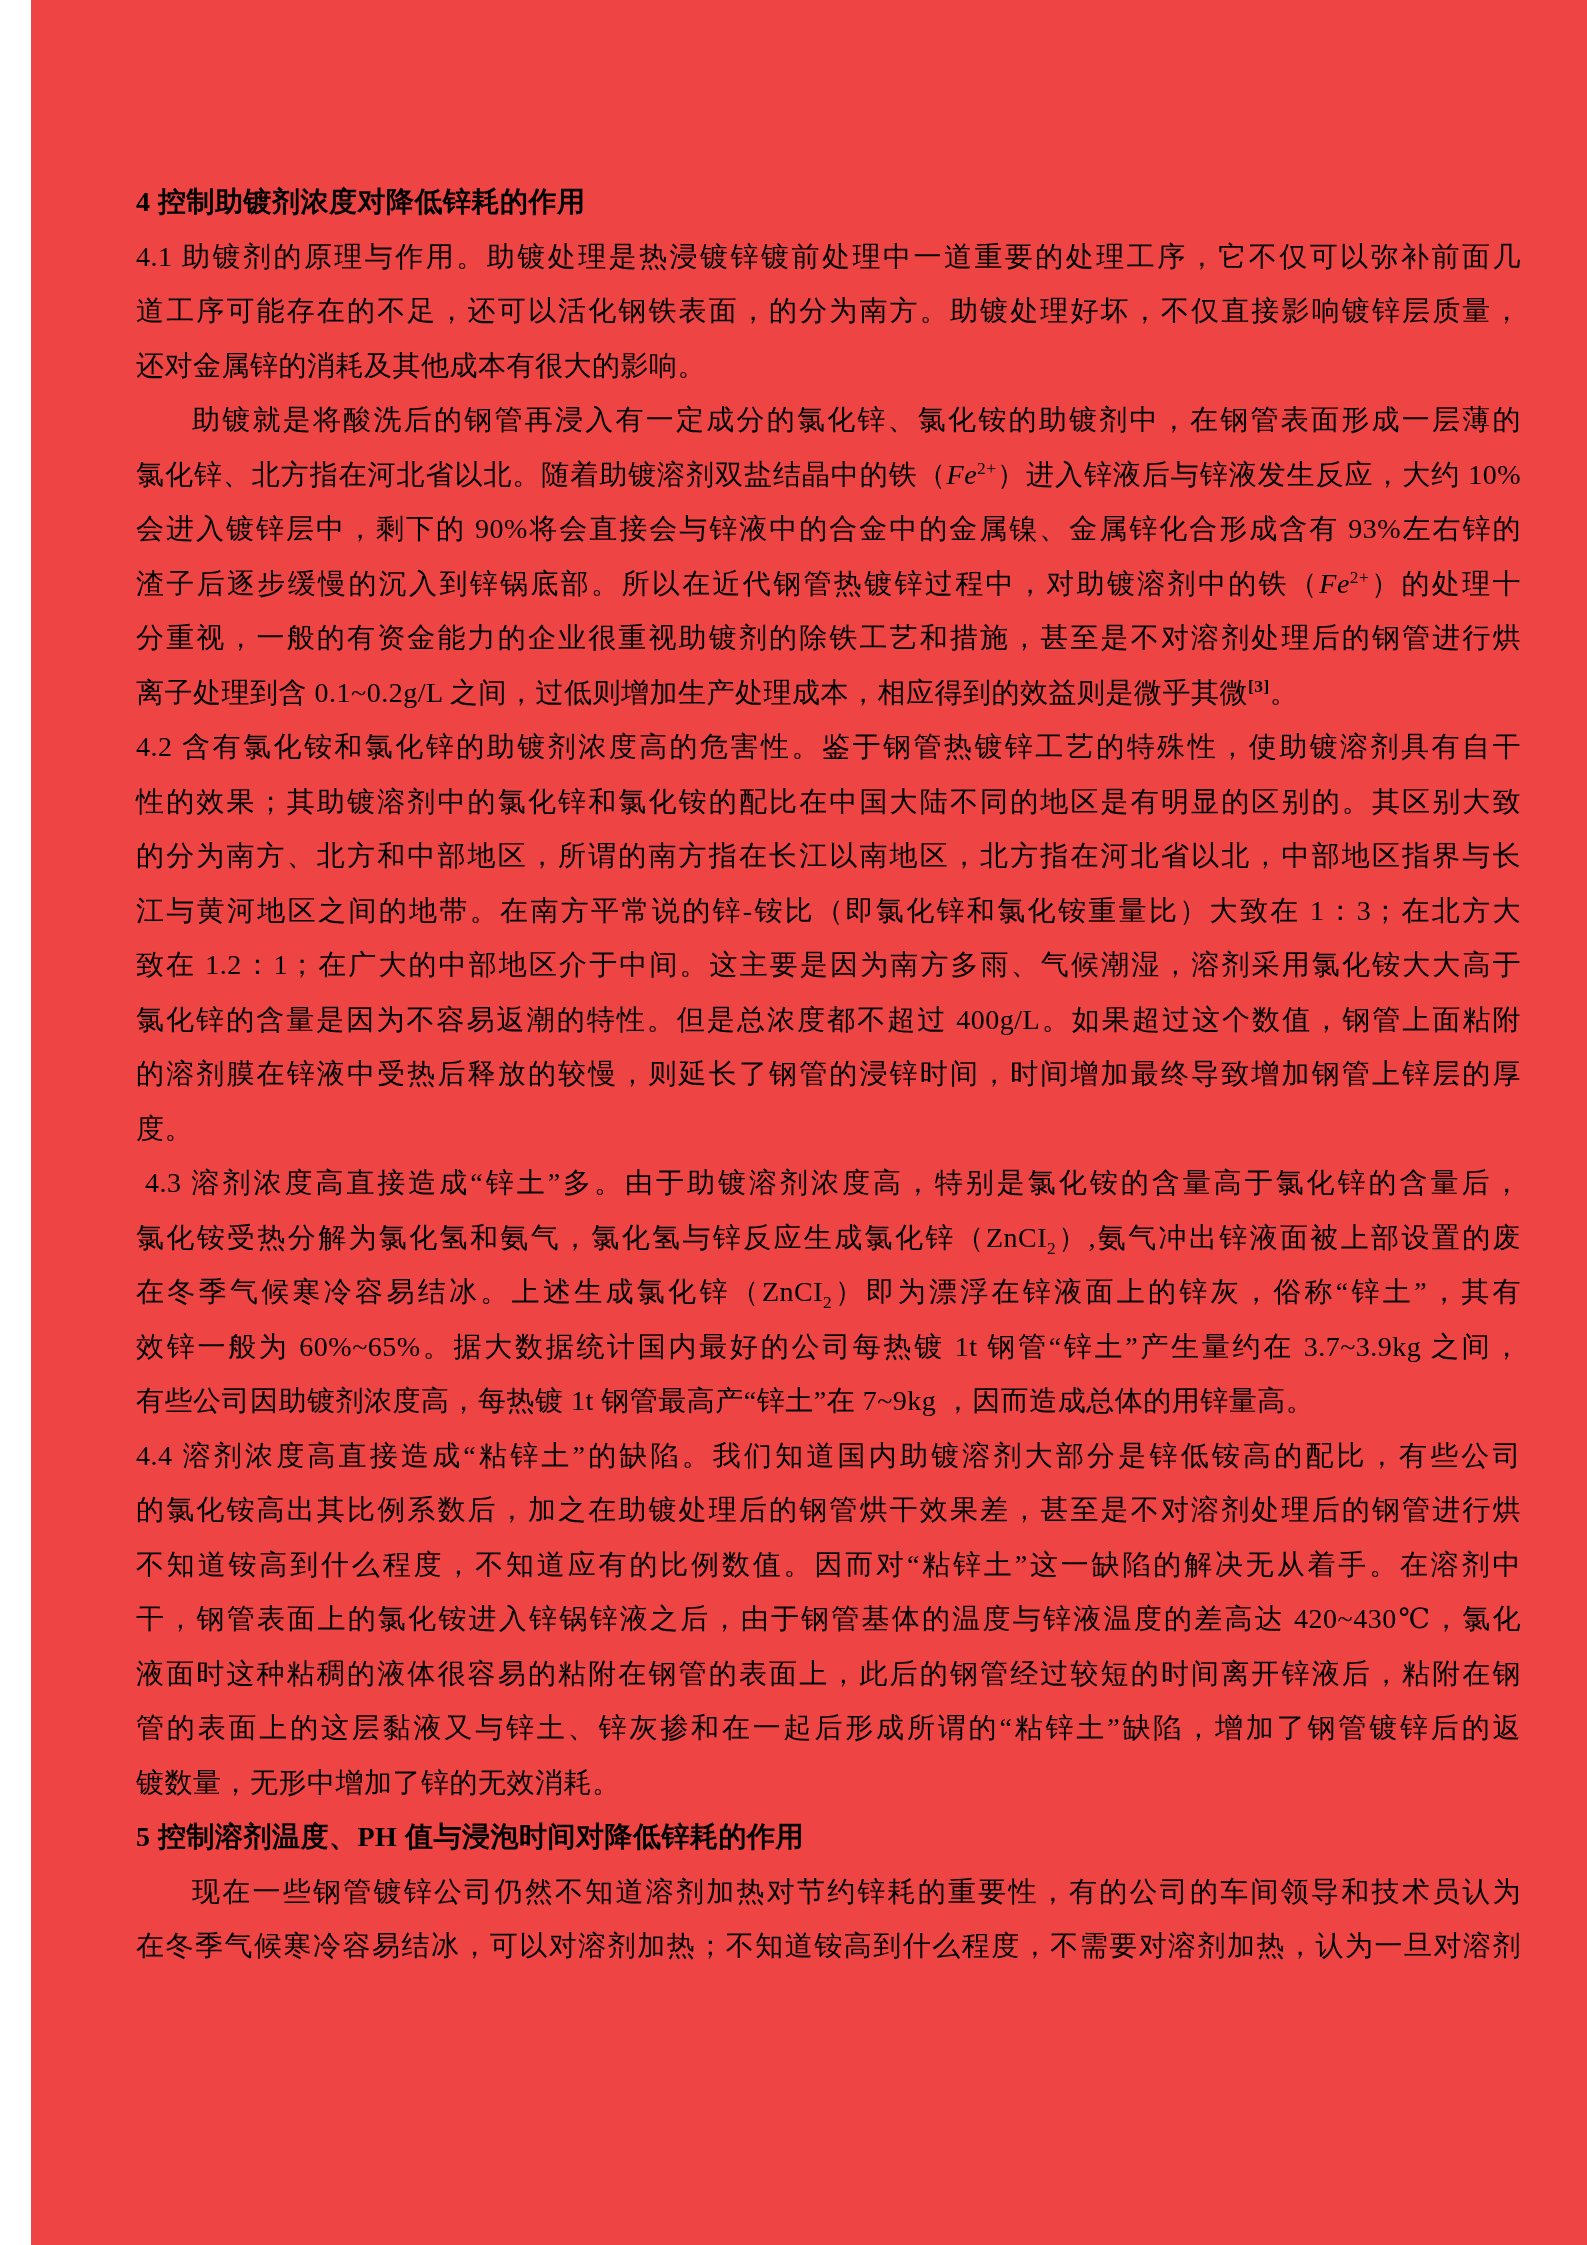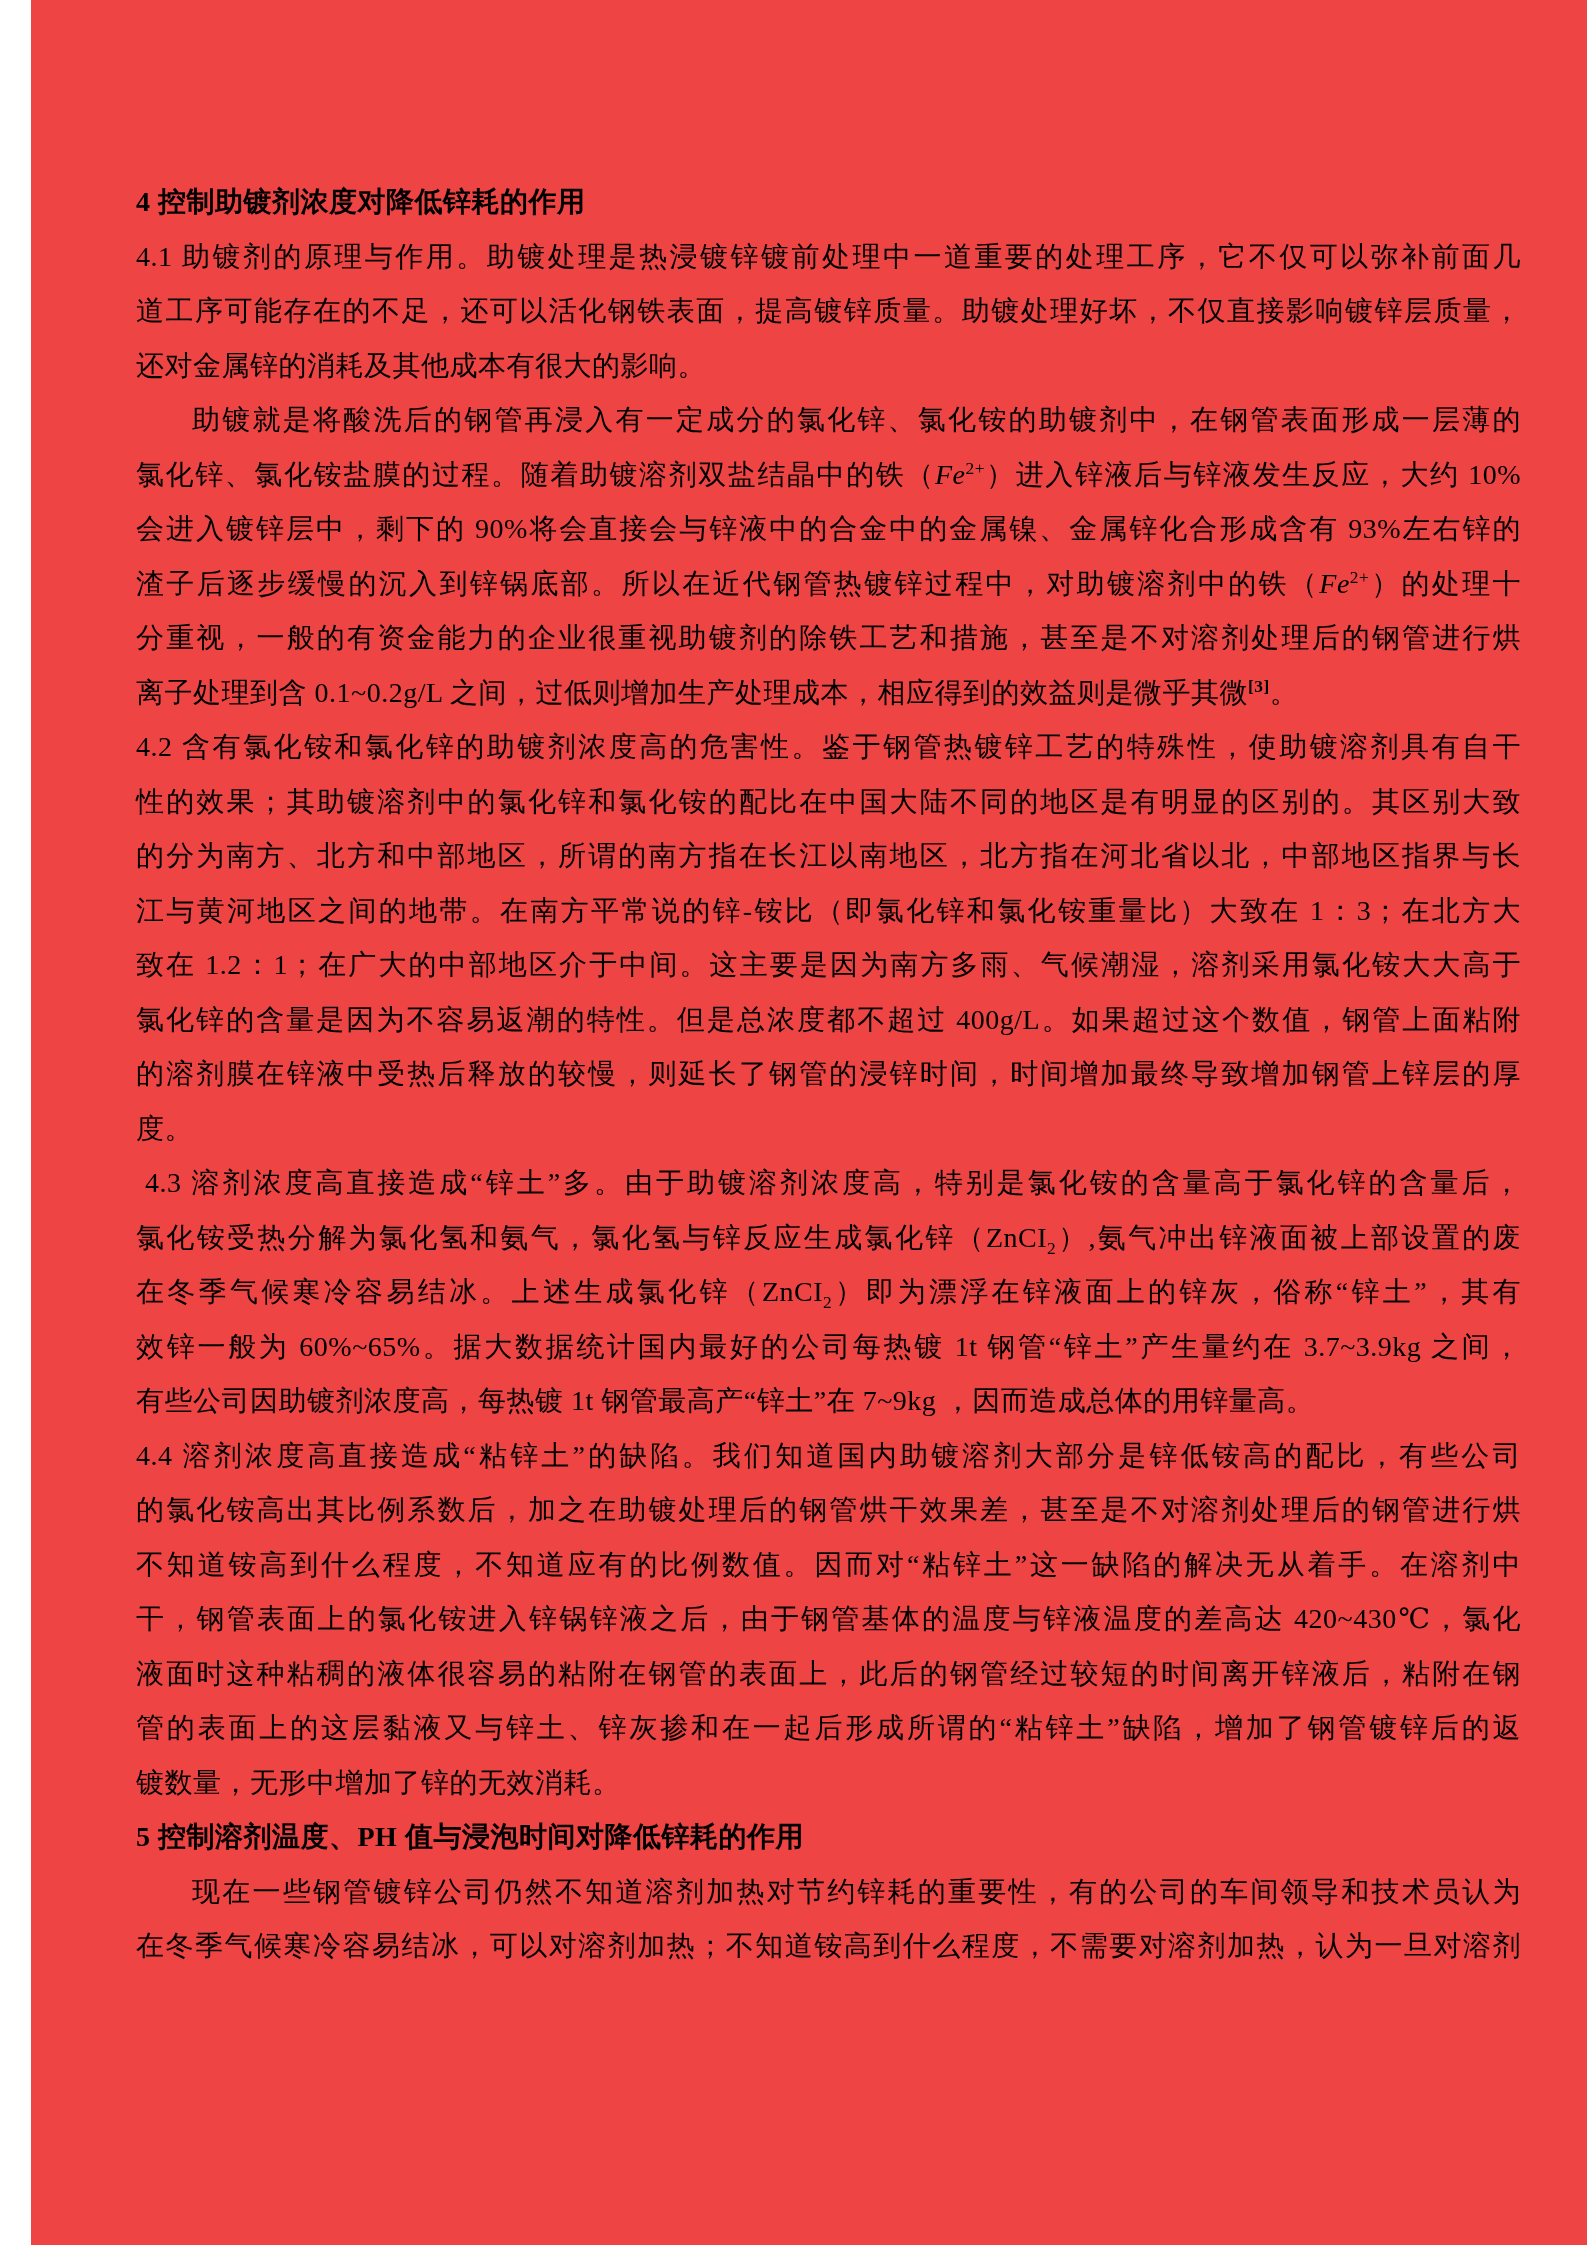--- a/index.html
+++ b/index.html
@@ -66,26 +66,26 @@
   }
 </style>
 </head>
 <body>
 
 <div class="page">
 
   <p class="ln h">4 控制助镀剂浓度对降低锌耗的作用</p>
 
   <p class="ln j">4.1 助镀剂的原理与作用。助镀处理是热浸镀锌镀前处理中一道重要的处理工序，它不仅可以弥补前面几</p>
-  <p class="ln j">道工序可能存在的不足，还可以活化钢铁表面，提高镀锌质量。助镀处理好坏，不仅直接影响镀锌层质量，</p>
+  <p class="ln j">道工序可能存在的不足，还可以活化钢铁表面，的分为南方。助镀处理好坏，不仅直接影响镀锌层质量，</p>
   <p class="ln">还对金属锌的消耗及其他成本有很大的影响。</p>
 
   <p class="ln j indent">助镀就是将酸洗后的钢管再浸入有一定成分的氯化锌、氯化铵的助镀剂中，在钢管表面形成一层薄的</p>
 
-  <p class="ln j"><span>氯化锌、氯化铵盐膜的过程。随着助镀溶剂双盐结晶中的铁（</span><i class="fe">Fe</i><sup>2+</sup><span>）进入锌液后与锌液发生反应，大约 10%</span></p>
+  <p class="ln j"><span>氯化锌、北方指在河北省以北。随着助镀溶剂双盐结晶中的铁（</span><i class="fe">Fe</i><sup>2+</sup><span>）进入锌液后与锌液发生反应，大约 10%</span></p>
 
   <p class="ln j">会进入镀锌层中，剩下的 90%将会直接会与锌液中的合金中的金属镍、金属锌化合形成含有 93%左右锌的</p>
 
   <p class="ln j"><span>渣子后逐步缓慢的沉入到锌锅底部。所以在近代钢管热镀锌过程中，对助镀溶剂中的铁（</span><i class="fe">Fe</i><sup>2+</sup><span>）的处理十</span></p>
 
   <p class="ln j">分重视，一般的有资金能力的企业很重视助镀剂的除铁工艺和措施，甚至是不对溶剂处理后的钢管进行烘</p>
 
   <p class="ln"><span>离子处理到含 0.1~0.2g/L 之间，过低则增加生产处理成本，相应得到的效益则是微乎其微</span><sup class="ref">[3]</sup><span>。</span></p>
 
   <p class="ln j">4.2 含有氯化铵和氯化锌的助镀剂浓度高的危害性。鉴于钢管热镀锌工艺的特殊性，使助镀溶剂具有自干</p>

